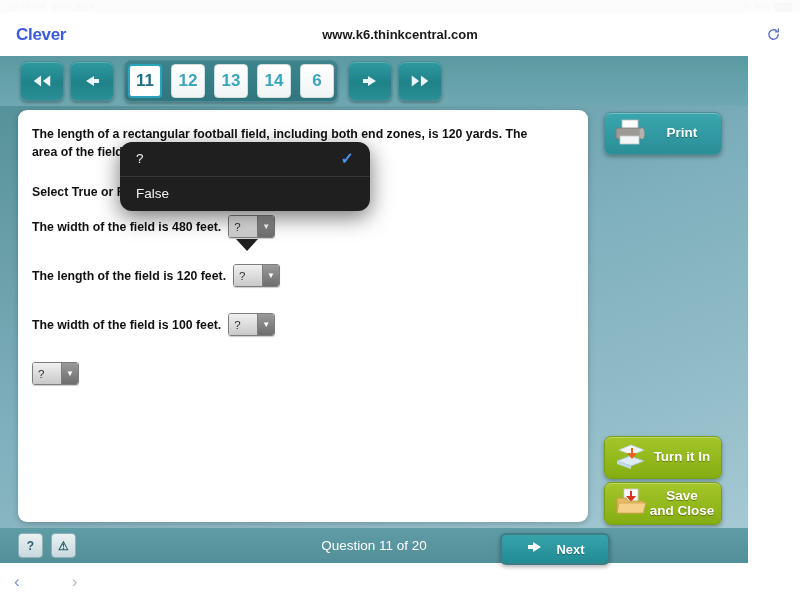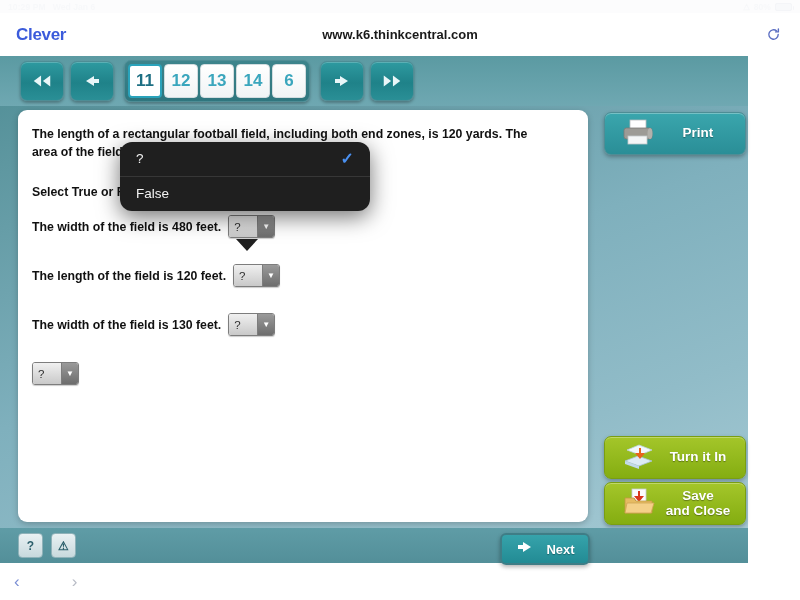--- a/index.html
+++ b/index.html
@@ -117,21 +117,21 @@
     align-items: center;
     justify-content: center;
     color: #e9f6f8;
   }
   .page-group {
     display: flex;
     background: linear-gradient(180deg, #3d848c 0%, #2f767e 100%);
     border: 1px solid #4e8d95;
     border-radius: 7px;
     padding: 3px;
-    gap: 2px;
+    gap: 9px;
     box-shadow: 0 2px 3px rgba(0,0,0,0.28);
     margin: 0 4px;
   }
   .page-btn {
     width: 34px; height: 34px;
     border-radius: 4px;
     background: linear-gradient(180deg, #ffffff 0%, #f1f4f5 100%);
     display: flex;
     align-items: center;
     justify-content: center;
@@ -232,26 +232,26 @@
     width: 0; height: 0;
     border-left: 11px solid transparent;
     border-right: 11px solid transparent;
     border-top: 12px solid #1f1f1f;
     z-index: 41;
   }
 
   
   .rail-btn {
     position: absolute;
-    width: 142px; height: 43px;
+    width: 118px; height: 43px;
     border-radius: 7px;
     display: flex;
     align-items: center;
     box-shadow: 0 2px 4px rgba(0,0,0,0.3), inset 0 1px 0 rgba(255,255,255,0.3);
-    padding-left: 16px;
+    padding-left: 8px;
   }
   .rail-btn .rb-label {
     flex: 1;
     text-align: center;
     font-size: 13.5px;
     font-weight: bold;
     color: #ffffff;
     line-height: 1.1;
     text-shadow: 0 1px 1px rgba(0,0,0,0.35);
     padding-right: 6px;
@@ -300,21 +300,21 @@
     position: absolute;
     left: 0; right: 0;
     text-align: center;
     font-size: 13.5px;
     color: #ffffff;
     pointer-events: none;
   }
   .btn-next {
     position: absolute;
     top: 533px; left: 500px;
-    width: 90px; height: 32px;
+    width: 110px; height: 32px;
     border-radius: 6px;
     background: linear-gradient(180deg, #36a3ab 0%, #228b94 100%);
     border: 2px solid #3f7d86;
     display: flex;
     align-items: center;
     justify-content: center;
     gap: 11px;
     box-shadow: 0 2px 4px rgba(0,0,0,0.3);
     z-index: 20;
   }
@@ -426,21 +426,21 @@
 
   <div class="q-row">
     <span class="q-text">The length of the field is 120 feet.</span>
     <span class="tf-select open-src">
       <span class="val">?</span>
       <span class="arrow">▼</span>
     </span>
   </div>
 
   <div class="q-row">
-    <span class="q-text">The width of the field is 130 feet.</span>
+    <span class="q-text">The width of the field is 100 feet.</span>
     <span class="tf-select">
       <span class="val">?</span>
       <span class="arrow">▼</span>
     </span>
   </div>
 
   <div class="q-row">
     <span class="tf-select">
       <span class="val">?</span>
       <span class="arrow">▼</span>
@@ -495,20 +495,21 @@
   </span>
   <span class="rb-label">
     <span>Save</span><br>
     <span>and Close</span>
   </span>
 </div>
 
 <div class="bottom-strip">
   <div class="sq-btn">?</div>
   <div class="sq-btn">⚠</div>
+  <div class="q-counter">Question 11 of 20</div>
 </div>
 
 <div class="btn-next">
   <span>
     <svg width="20" height="16" viewBox="0 0 20 16" fill="#ffffff">
       <path d="M8 3 L8 6 L3 6 L3 10 L8 10 L8 13 L16 8 Z"></path>
     </svg>
   </span>
   <span class="nx-label">Next</span>
 </div>

